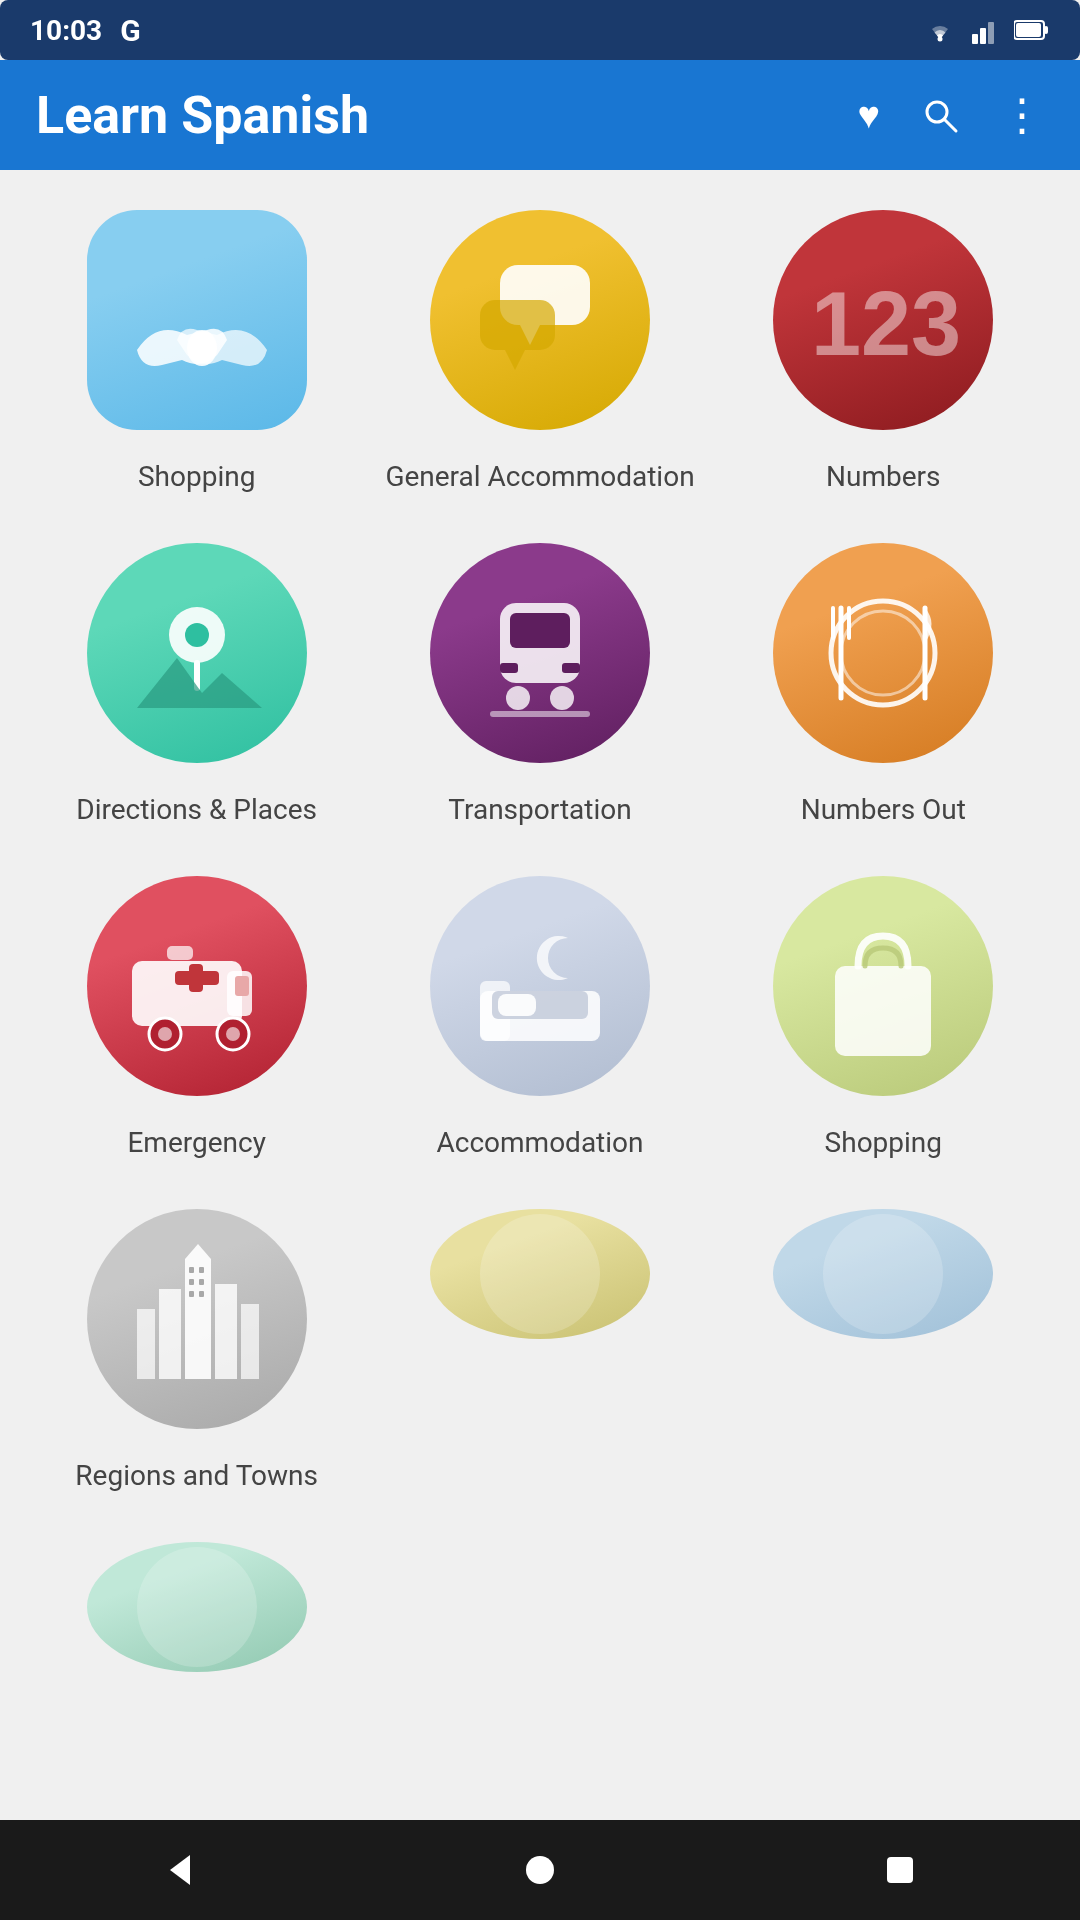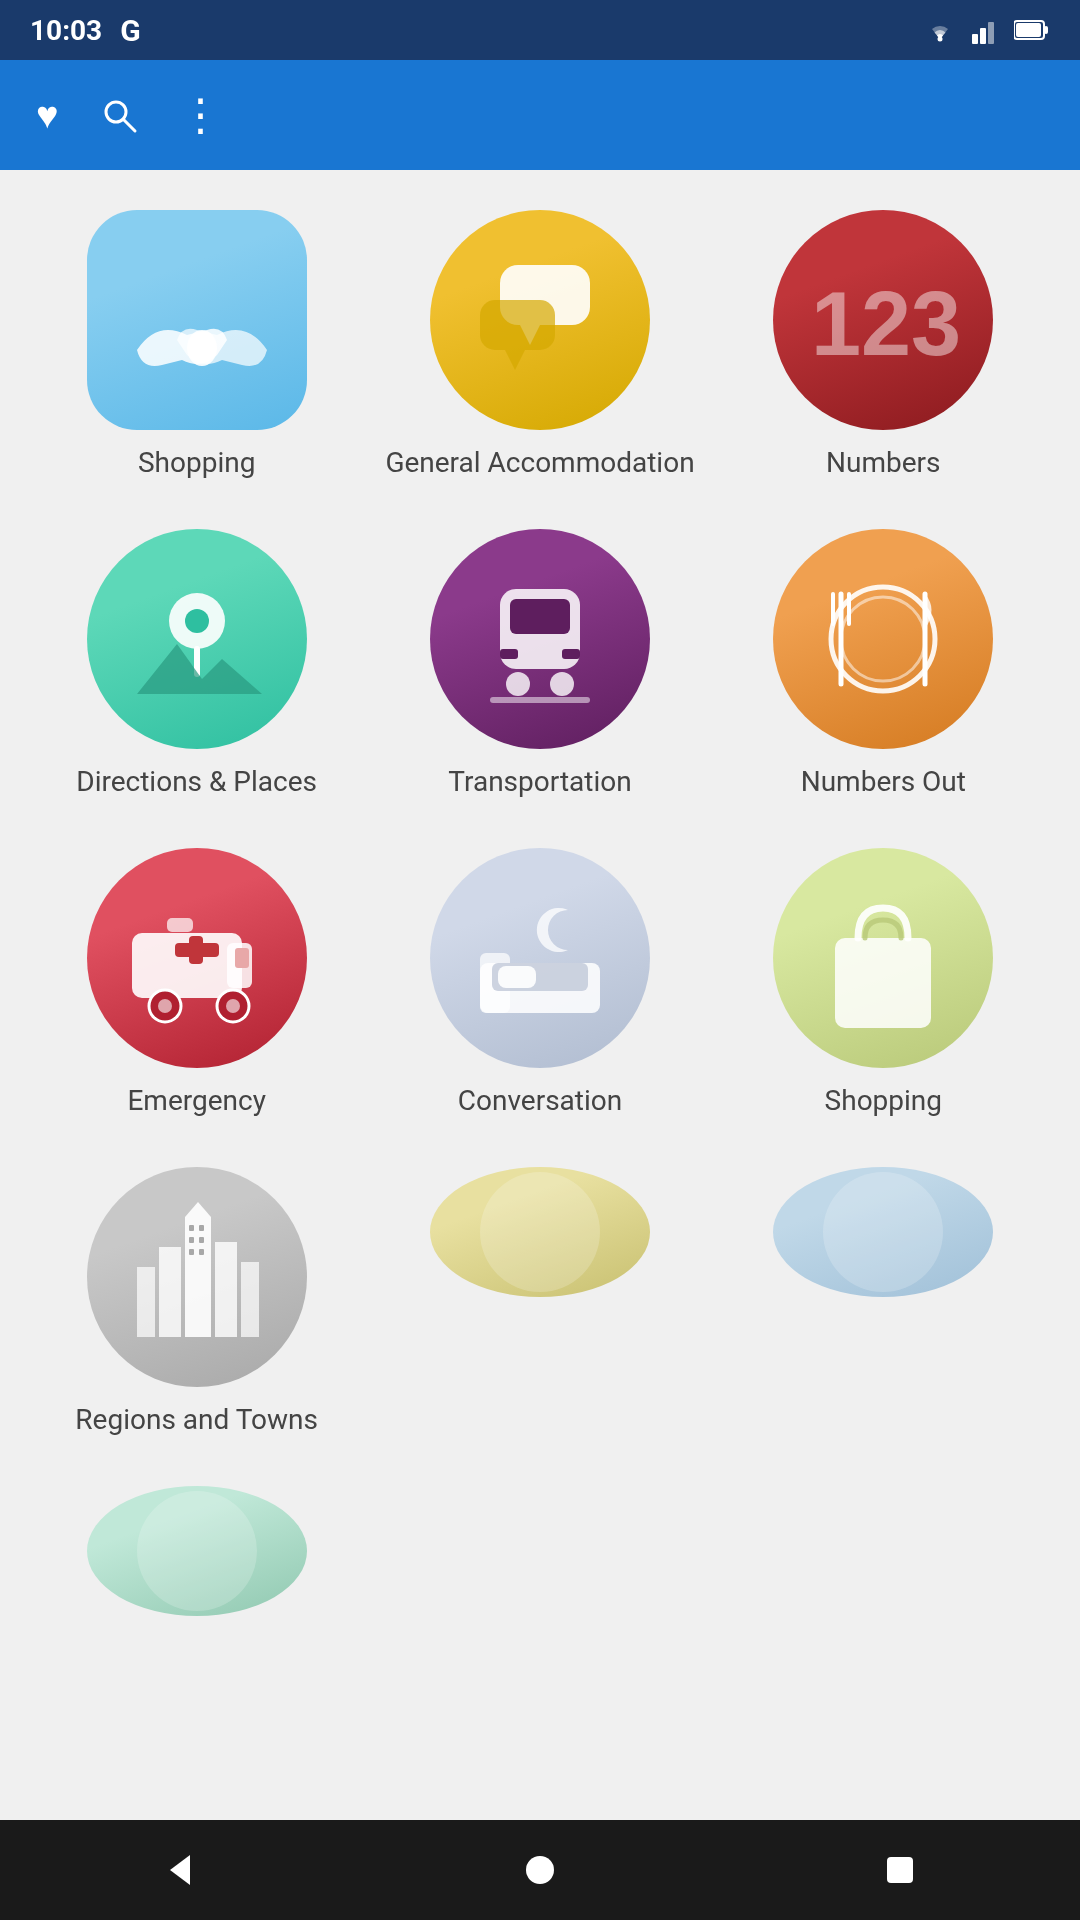--- a/index.html
+++ b/index.html
@@ -15,20 +15,21 @@
 
     
     .status-bar {
       width: 100%;
       height: 60px;
       background: #1a3a6b;
       display: flex;
       align-items: center;
       justify-content: space-between;
       padding: 0 30px;
+      border-radius: 8px;
     }
     .status-left {
       display: flex;
       align-items: center;
       gap: 18px;
       color: white;
       font-size: 28px;
       font-weight: bold;
     }
     .status-right {
@@ -74,21 +75,21 @@
       display: grid;
       grid-template-columns: repeat(3, 1fr);
       gap: 50px 30px;
       background: #f0f0f0;
     }
 
     .category-item {
       display: flex;
       flex-direction: column;
       align-items: center;
-      gap: 16px;
+      gap: 30px;
       cursor: pointer;
     }
 
     .category-icon-wrap {
       width: 220px;
       height: 220px;
       border-radius: 50px;
       display: flex;
       align-items: center;
       justify-content: center;
@@ -244,20 +245,21 @@
       <svg width="36" height="22" viewBox="0 0 36 22" fill="white">
         <rect x="0" y="2" width="30" height="18" rx="3" stroke="white" stroke-width="2" fill="none"></rect>
         <rect x="30" y="7" width="4" height="8" rx="2" fill="white"></rect>
         <rect x="2" y="4" width="25" height="14" rx="2" fill="white"></rect>
       </svg>
     </span>
   </div>
 </div>
 
 <div class="app-bar">
+  <span class="app-title">Learn Spanish</span>
   <div class="app-bar-icons">
     <span class="app-bar-icon">♥</span>
     <span class="app-bar-icon">
       <svg width="40" height="40" viewBox="0 0 40 40" fill="white">
         <circle cx="17" cy="17" r="10" stroke="white" stroke-width="3" fill="none"></circle>
         <line x1="24" y1="24" x2="36" y2="36" stroke="white" stroke-width="3" stroke-linecap="round"></line>
       </svg>
     </span>
     <span class="app-bar-icon" style="font-size:44px; letter-spacing:0; line-height:1;">⋮</span>
   </div>
@@ -379,21 +381,21 @@
 
         <rect x="30" y="95" width="120" height="50" rx="8" fill="white" opacity="0.85"></rect>
         <rect x="30" y="85" width="30" height="60" rx="6" fill="white" opacity="0.7"></rect>
         <rect x="42" y="95" width="96" height="28" rx="6" fill="#c0c8d8" opacity="0.8"></rect>
 
         <rect x="48" y="98" width="38" height="22" rx="8" fill="white" opacity="0.9"></rect>
 
         <path d="M118 42 A22 22 0 1 0 118 82 A16 16 0 1 1 118 42Z" fill="white" opacity="0.75"></path>
       </svg>
     </div>
-    <span class="category-label">Conversation</span>
+    <span class="category-label">Accommodation</span>
   </div>
 
   <div class="category-item">
     <div class="category-icon-wrap icon-shopping">
       <svg width="180" height="180" viewBox="0 0 180 180" fill="none">
 
         <rect x="42" y="70" width="96" height="90" rx="10" fill="white" opacity="0.85"></rect>
         <path d="M65 70 Q65 40 90 40 Q115 40 115 70" stroke="white" stroke-width="7" fill="none" stroke-linecap="round" opacity="0.9"></path>
 
         <path d="M72 70 Q72 52 90 52 Q108 52 108 70" stroke="#b8c878" stroke-width="5" fill="none" stroke-linecap="round" opacity="0.8"></path>

